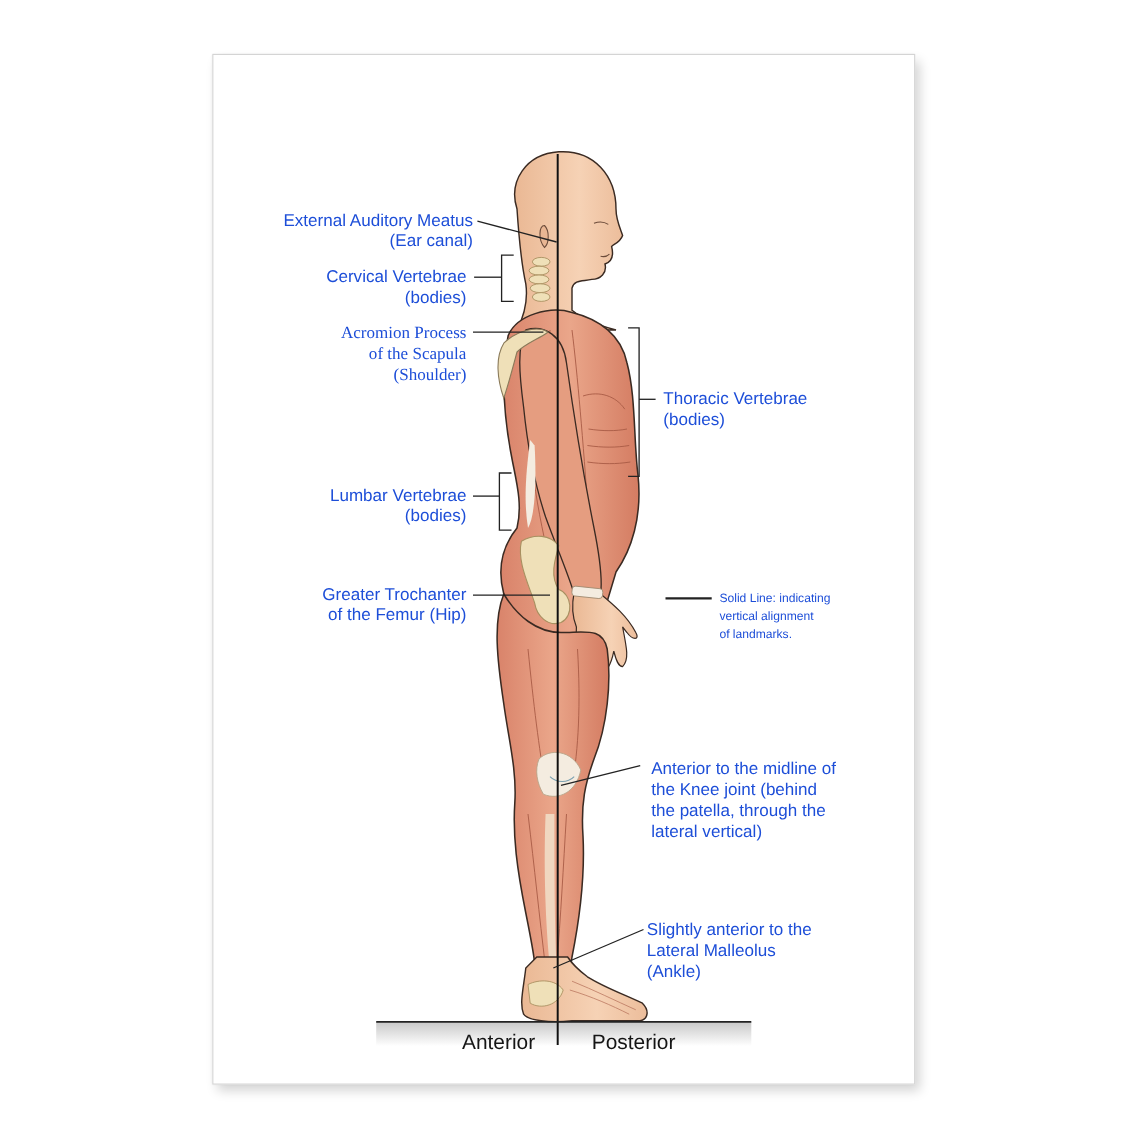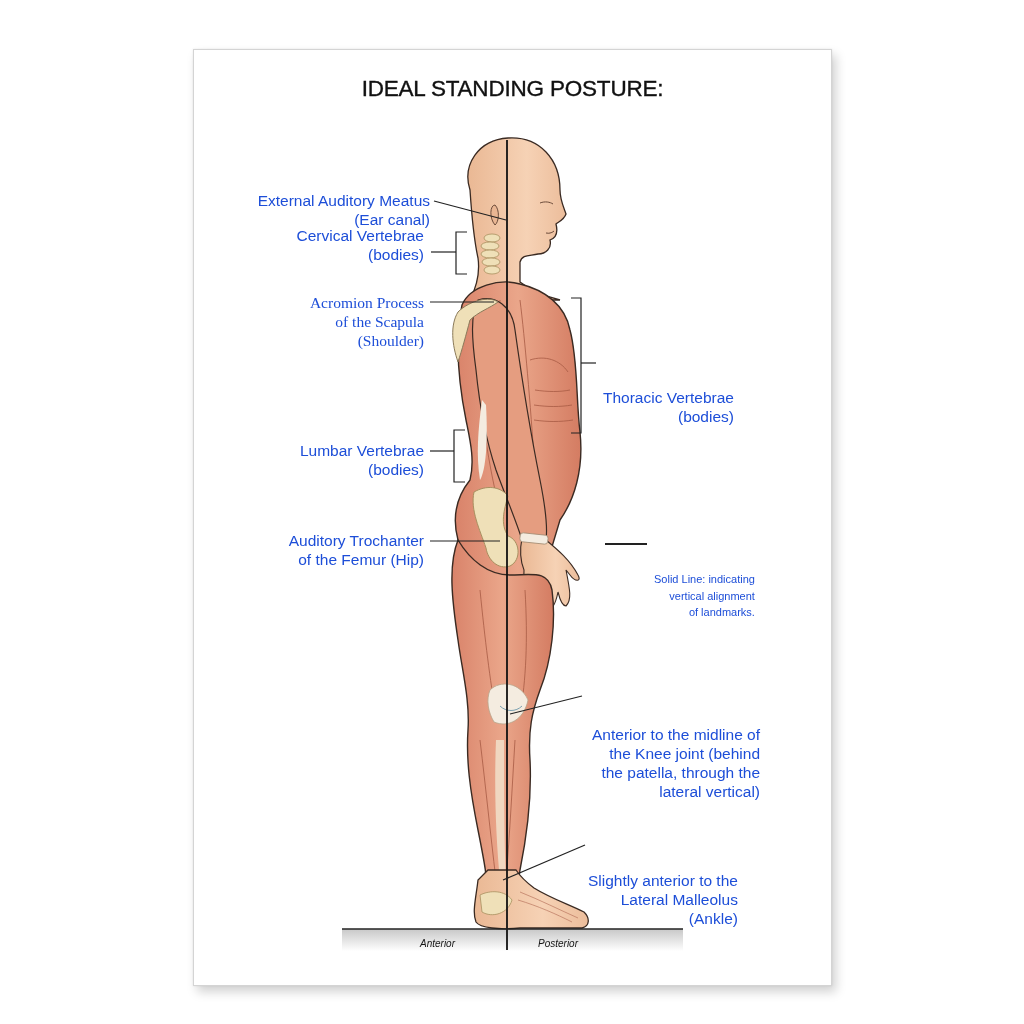--- a/index.html
+++ b/index.html
@@ -16,30 +16,29 @@
       position:absolute; left:0; top:24px; width:637px; text-align:center;
       font-size:22.5px; line-height:30px; font-weight:normal; letter-spacing:-0.2px;
       color:#111; -webkit-text-stroke:0.35px #111;
     }
     .title div { white-space:nowrap; }
     svg.fig { position:absolute; left:0; top:0; }
     .lbl {
       position:absolute; font-size:15.5px; line-height:19px; color:#1d4ed8; white-space:nowrap;
     }
     .lbl.right { text-align:right; }
-    .lbl.left { text-align:right;margin-top:35px; }
+    .lbl.left { text-align:left; }
     .lbl.small { font-size:11px; line-height:16.5px; }
-    .ground-lbl { position:absolute; font-size:10px; color:#151515;font-style:italic; }
+    .ground-lbl { position:absolute; font-size:19px; color:#151515; }
   </style>
 </head>
 <body>
 
 <div class="card">
   <div class="title">
-    <div>IDEAL STANDING POSTURE:</div>
   </div>
 </div>
 
 <svg class="fig" width="1024" height="1024" viewBox="0 0 1024 1024">
   <defs>
     <linearGradient id="muscleGrad" x1="0" x2="1" y1="0" y2="0">
       <stop offset="0" stop-color="#d9836a"></stop>
       <stop offset="0.5" stop-color="#eaa68a"></stop>
       <stop offset="1" stop-color="#d47c62"></stop>
     </linearGradient>
@@ -149,38 +148,38 @@
 
     <line x1="605" y1="544" x2="647" y2="544" stroke-width="2"></line>
   </g>
 </svg>
 
 <div class="lbl right" style="right:594px; top:191px;">
   <div>External Auditory Meatus</div>
   <div>(Ear canal)</div>
 </div>
 
-<div class="lbl right" style="right:600px; top:226px;text-align:right;">
+<div class="lbl right" style="right:600px; top:242px;text-align:right;">
   <div>Cervical Vertebrae</div>
   <div>(bodies)</div>
 </div>
 
 <div class="lbl right" style="right:600px; top:293px;font-family:Liberation Serif, serif;">
   <div>Acromion Process</div>
   <div>of the Scapula</div>
   <div>(Shoulder)</div>
 </div>
 
 <div class="lbl right" style="right:600px; top:441px;">
   <div>Lumbar Vertebrae</div>
   <div>(bodies)</div>
 </div>
 
 <div class="lbl right" style="right:600px; top:531px;">
-  <div>Auditory Trochanter</div>
+  <div>Greater Trochanter</div>
   <div>of the Femur (Hip)</div>
 </div>
 
 <div class="lbl left" style="left:603px; top:353px;">
   <div>Thoracic Vertebrae</div>
   <div>(bodies)</div>
 </div>
 
 <div class="lbl left small" style="left:654px; top:536px;">
   <div>Solid Line: indicating</div>

